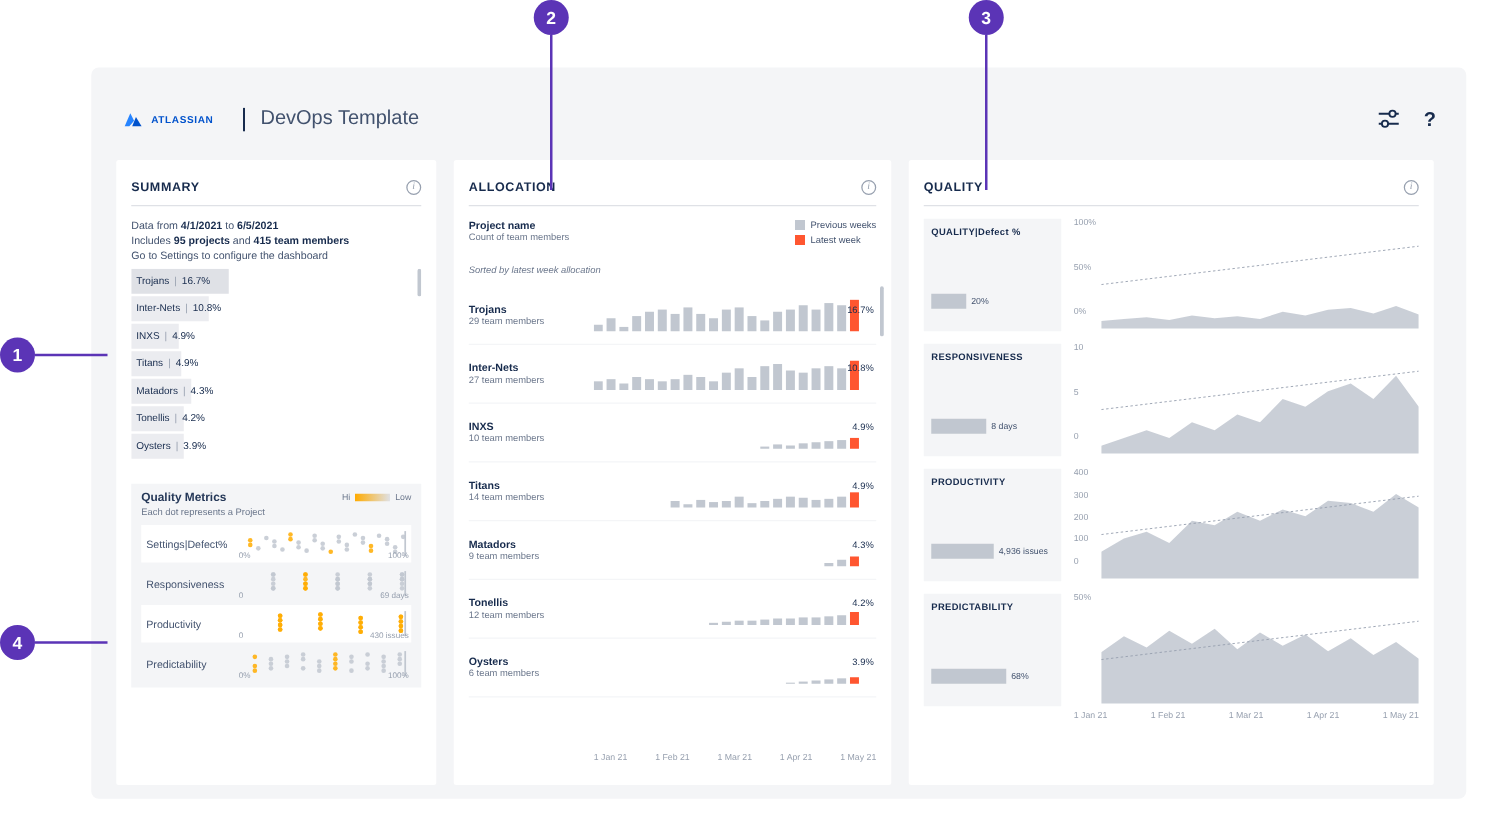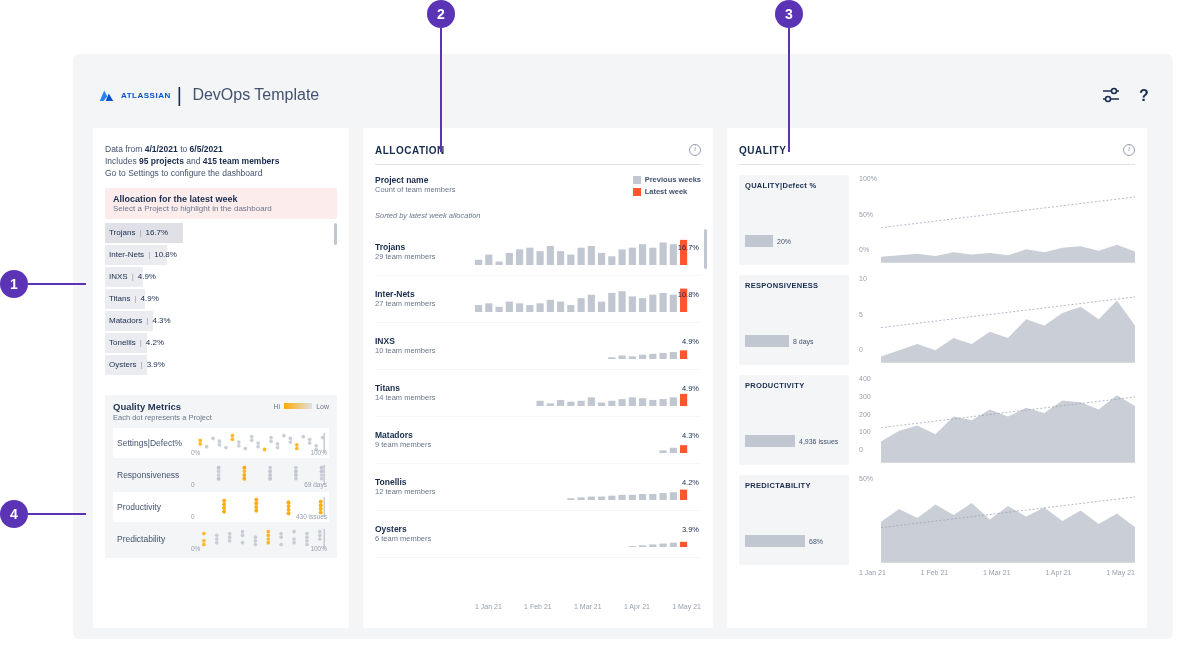--- a/index.html
+++ b/index.html
@@ -5,21 +5,21 @@
 * { box-sizing: border-box; margin: 0; padding: 0; }
 body { font-family: -apple-system, BlinkMacSystemFont, "Segoe UI", Helvetica, Arial, sans-serif; background: #fff; color: #172B4D; width: 1200px; height: 661px; overflow: hidden; position: relative; }
 
 .callout { position: absolute; z-index: 50; }
 .callout-bubble { width: 28px; height: 28px; border-radius: 50%; background: #5B34B6; color: #fff; display: flex; align-items: center; justify-content: center; font-weight: 600; font-size: 14px; }
 .callout-line { position: absolute; background: #5B34B6; }
 
 .dashboard { position: absolute; left: 73px; top: 54px; width: 1100px; height: 585px; background: #F4F5F7; border-radius: 6px; padding: 18px 20px 14px; }
 
 .header { display: flex; align-items: center; height: 46px; }
-.logo { display: flex; align-items: center; gap: 4px; margin-right: 0; }
+.logo { display: flex; align-items: center; gap: 4px; margin-right: 16px; }
 .logo-mark { width: 24px; height: 26px; }
 .logo-text { font-size: 8px; font-weight: 700; letter-spacing: 0.5px; color: #0052CC; }
 .title { font-size: 20px; font-weight: 800; letter-spacing: 0.5px; color: #172B4D; }
 .title-sub { font-weight: 400; font-size: 16px; color: #42526E; margin-left: 4px; }
 .header-actions { margin-left: auto; display: flex; gap: 14px; align-items: center; color: #172B4D; }
 
 .panels { display: flex; gap: 14px; margin-top: 10px; height: 500px; }
 .panel { background: #fff; border-radius: 2px; padding: 16px 12px 10px; display: flex; flex-direction: column; }
 .panel.summary { width: 256px; }
 .panel.allocation { width: 350px; }
@@ -60,21 +60,21 @@
 .qm-strip svg { width: 100%; height: 100%; }
 .qm-min, .qm-max { position: absolute; bottom: 2px; font-size: 6.5px; color: #97A0AF; }
 .qm-min { left: 0; }
 .qm-max { right: 2px; }
 
 .alloc-head { display: flex; }
 .alloc-meta .h { font-size: 8.5px; font-weight: 700; color: #172B4D; }
 .alloc-meta .s { font-size: 7.5px; color: #6B778C; line-height: 1.3; }
 .alloc-meta .e { font-style: italic; margin-top: 16px; }
 .alloc-legend { margin-left: auto; display: flex; flex-direction: column; gap: 3px; font-size: 7.5px; color: #42526E; }
-.alloc-legend div { display: flex; align-items: center; gap: 4px; font-weight: bold; }
+.alloc-legend div { display: flex; align-items: center; gap: 4px; }
 .sw { width: 8px; height: 8px; }
 .sw.grey { background: #C1C7D0; }
 .sw.orange { background: #FF5630; }
 
 .alloc-list { margin-top: 8px; display: flex; flex-direction: column; position: relative; height: 370px; }
 .alloc-row { display: flex; align-items: center; border-bottom: 1px solid #F4F5F7; padding: 8px 0; }
 .alloc-name { width: 100px; }
 .alloc-name .n { font-size: 8.5px; font-weight: 600; color: #172B4D; }
 .alloc-name .c { font-size: 7.5px; color: #6B778C; }
 .alloc-chart { flex: 1; height: 30px; position: relative; }
@@ -143,32 +143,32 @@
       </svg>
       <svg width="18" height="18" viewBox="0 0 18 18" class="icon-help">
         <text x="4" y="15" font-size="16" font-weight="600" fill="#172B4D">?</text>
       </svg>
     </div>
   </div>
 
   <div class="panels">
 
     <div class="panel summary">
+      <div class="panel-head">
+        <span class="panel-title">SUMMARY</span>
+        <span class="info-icon"></span>
+      </div>
       <div class="small-text">
         <span>Data from </span><b>4/1/2021</b><span> to </span><b>6/5/2021</b>
       </div>
       <div class="small-text">
         <span>Includes </span><b>95 projects</b><span> and </span><b>415 team members</b>
       </div>
       <div class="small-text">Go to Settings to configure the dashboard</div>
 
-      <div class="highlight-box">
-        <div class="t">Allocation for the latest week</div>
-        <div class="s">Select a Project to highlight in the dashboard</div>
-      </div>
 
       <div class="proj-list">
         <div class="proj-scroll"></div>
       <div class="proj-item sel">
             <div class="proj-bar" style="width:78px"></div>
     <div class="proj-label">
               <span>Trojans</span>
               <span class="sep">|</span>
               <span>16.7%</span>
             </div>

